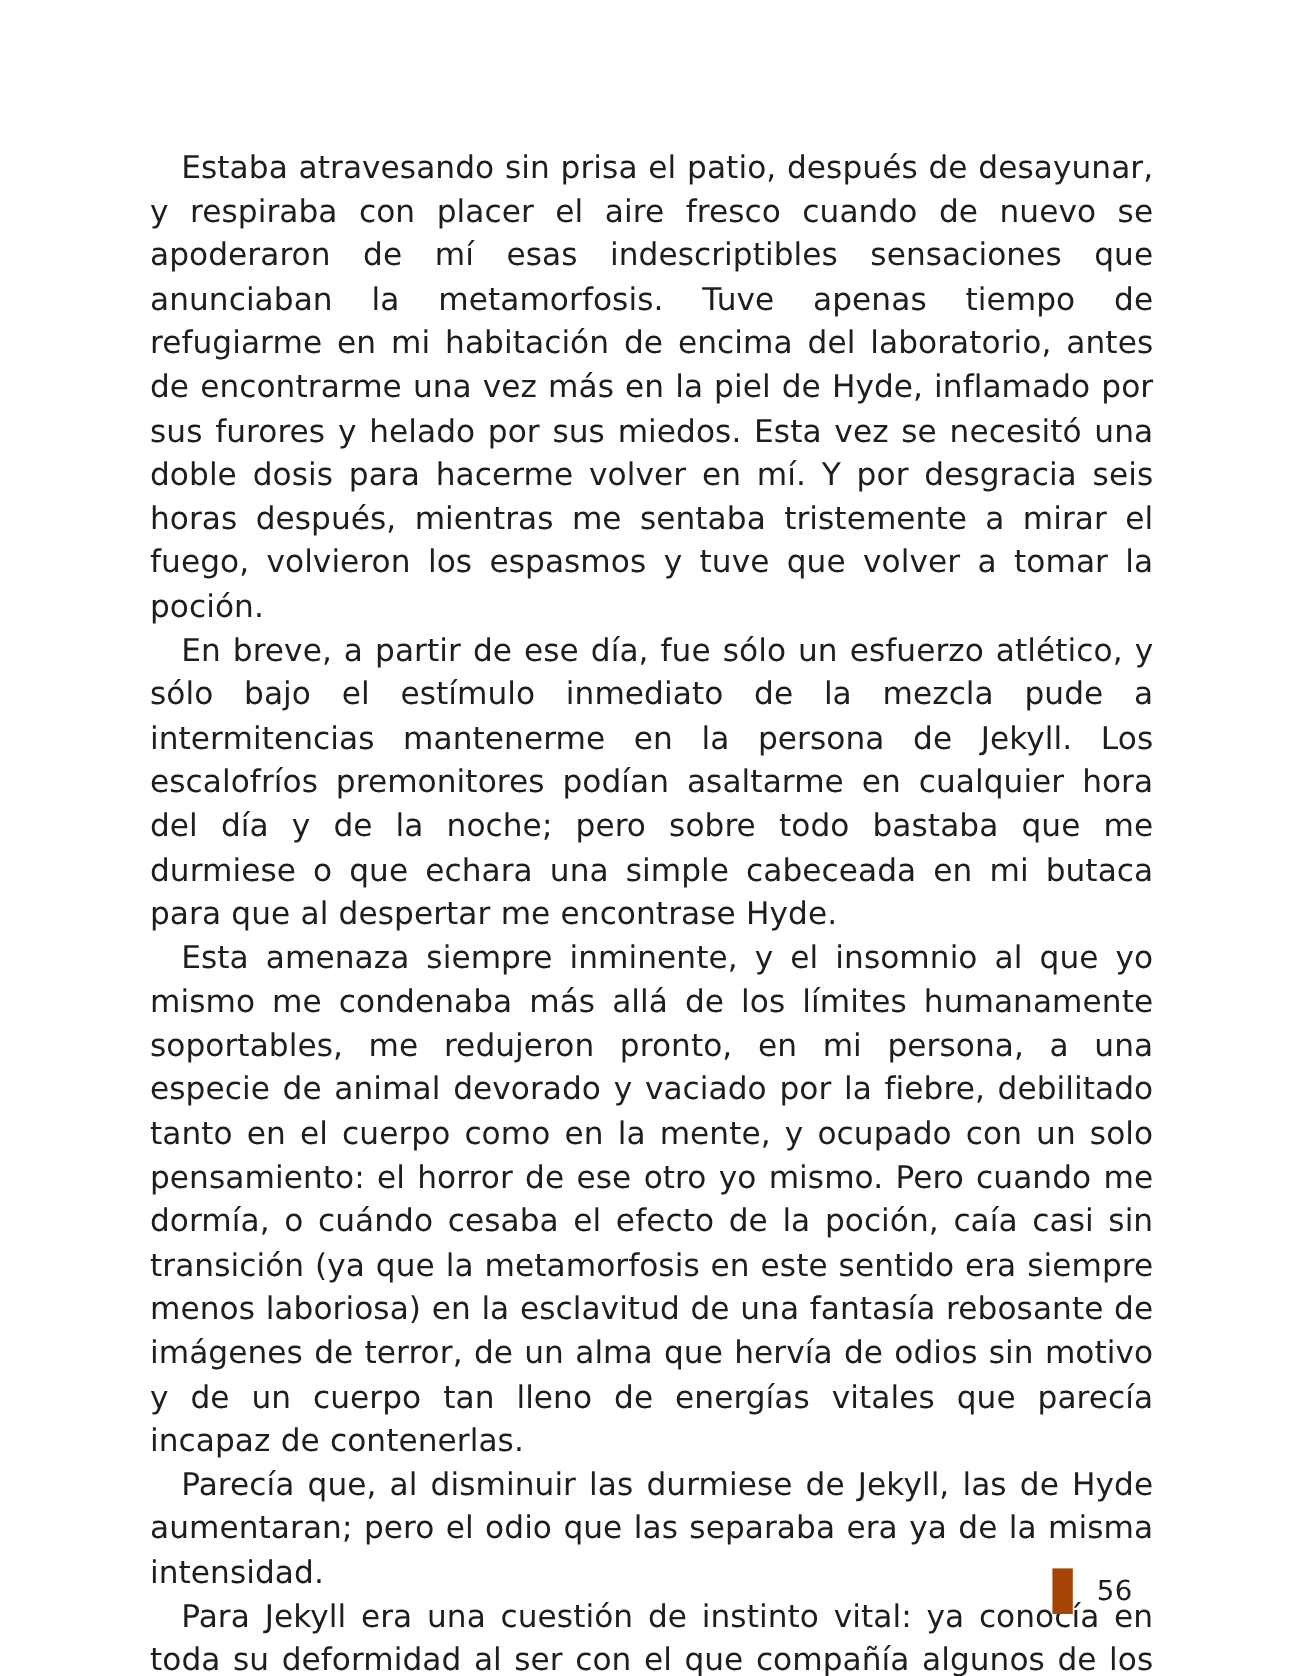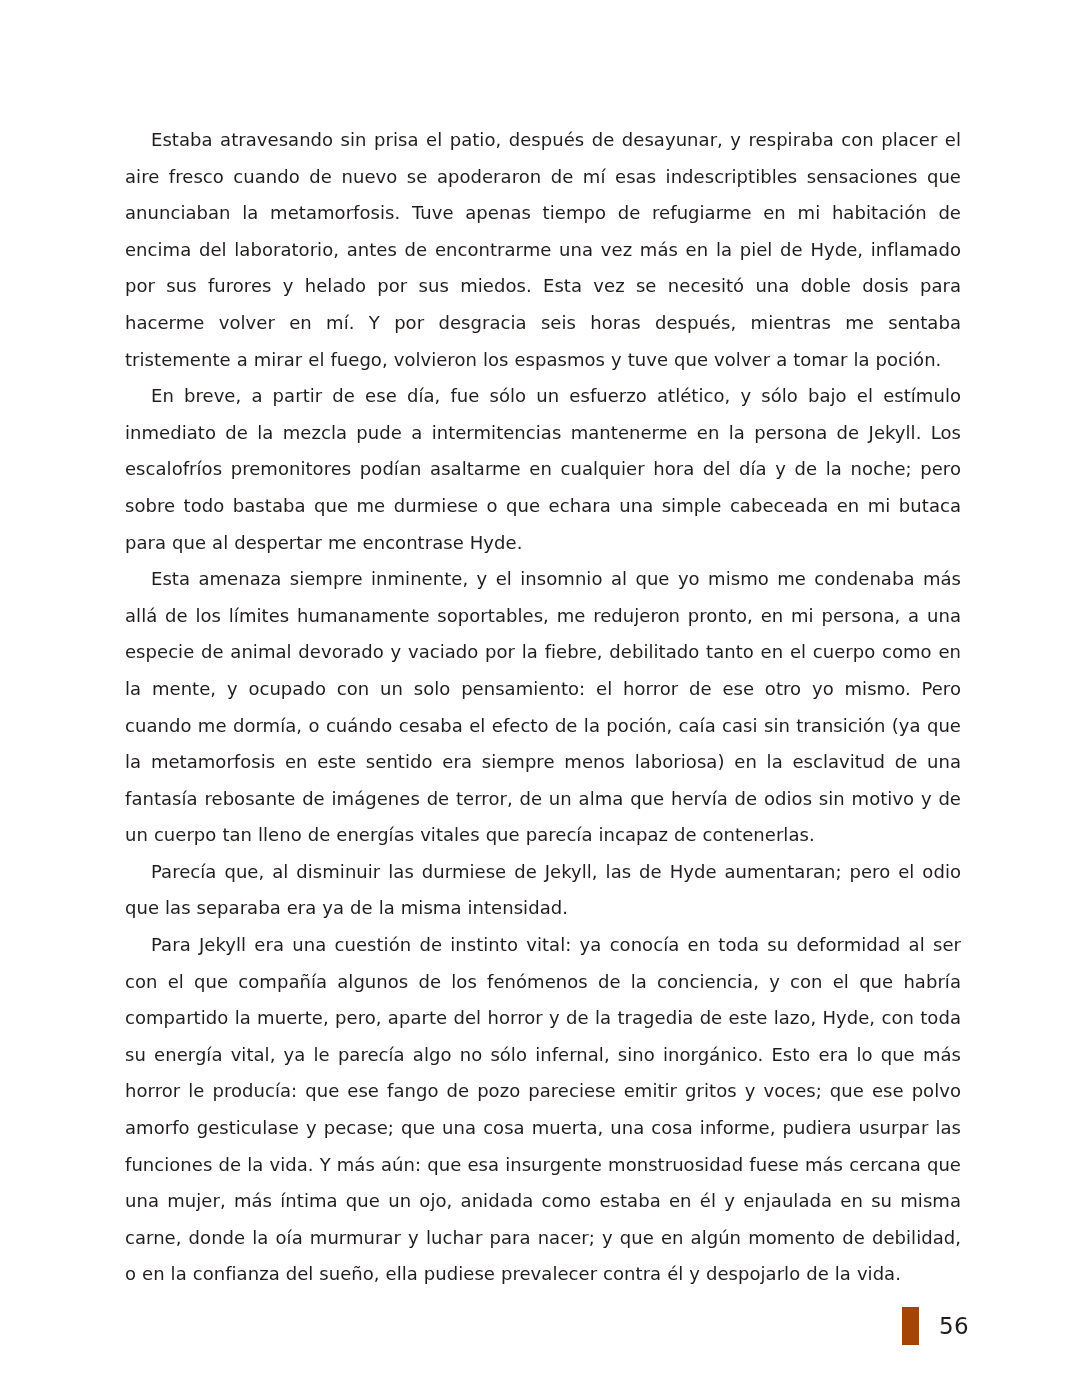--- a/index.html
+++ b/index.html
@@ -20,35 +20,35 @@
   }
   .text-column {
     position: absolute;
     left: 125px;
     top: 122px;
     width: 836px;
   }
   .para {
     margin: 0;
     font-family: "DejaVu Sans", sans-serif;
-    font-size: 18px;
+    font-size: 26px;
     line-height: 36.6px;
     color: #201d1c;
     text-align: justify;
     text-justify: inter-word;
     text-indent: 26px;
     letter-spacing: 0.05px;
     word-spacing: 0.2px;
     -webkit-hyphens: none;
     hyphens: none;
   }
   .footer {
     position: absolute;
     left: 125px;
-    right: 111px;
+    right: 136px;
     bottom: 52px;
     height: 42px;
     text-align: center;
   }
   .folio-wrap {
     position: absolute;
     right: 0;
     bottom: 0;
     display: flex;
     align-items: center;

